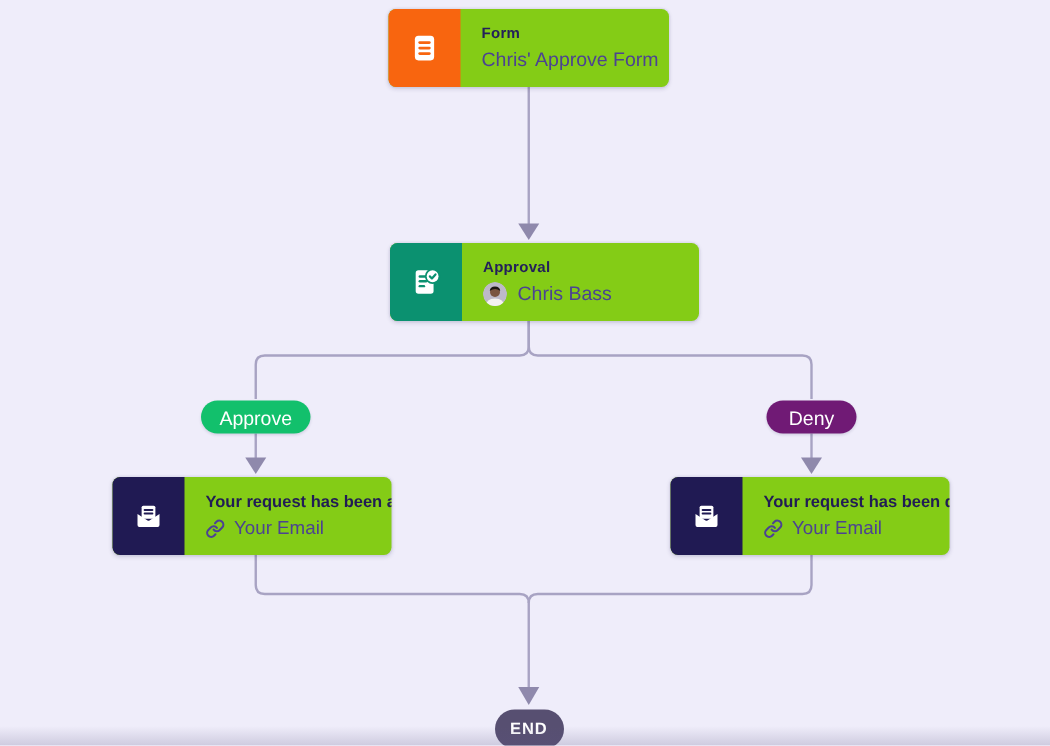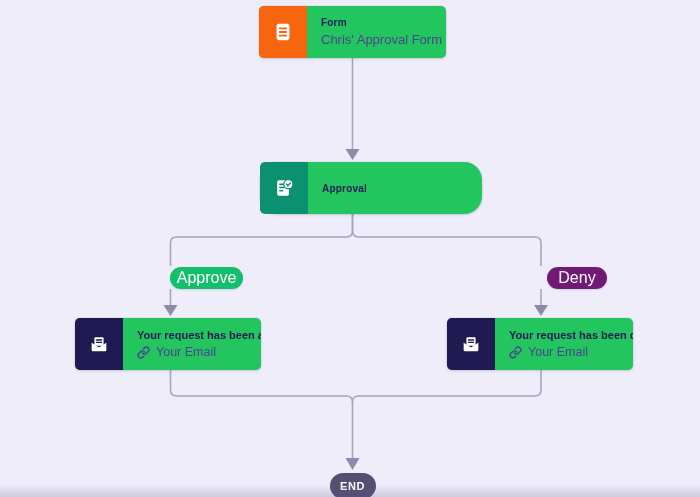--- a/index.html
+++ b/index.html
@@ -9,21 +9,21 @@
     background:var(--bg,#EFEDFA);
     position:relative;
   }
   .canvas{position:absolute;inset:0;}
   .wires{position:absolute;left:0;top:0;pointer-events:none;}
   .wires path{stroke:var(--line-color,#A8A3C3);stroke-width:1.6;fill:none;}
   .wires polygon{fill:var(--arrow-color,#8F89AC);}
 
   .card{
     position:absolute;display:flex;align-items:stretch;
-    background:#22c55e;border-radius:5px;
+    background:#84cc16;border-radius:5px;
     box-shadow:0 1px 3px rgba(32,26,83,.16), 0 0 0 1px rgba(32,26,83,.03);
     cursor:pointer;
   }
   .iconbox{
     width:48px;flex:0 0 48px;border-radius:5px 0 0 5px;
     display:flex;align-items:center;justify-content:center;
   }
   .cardbody{
     flex:1;display:flex;flex-direction:column;justify-content:center;
     padding-left:14px;gap:4px;min-width:0;
@@ -32,23 +32,22 @@
   .node-title{font-size:13px;color:#4C4392;white-space:nowrap;overflow:hidden;}
   .email-title{font-size:11px;font-weight:700;color:#211C55;white-space:nowrap;overflow:hidden;}
   .person-row{display:flex;align-items:center;gap:7px;}
   .person-name{font-size:13px;color:#4C4392;}
   .link-row{display:flex;align-items:flex-end;gap:6px;}
   .link-label{font-size:12.5px;color:#4C4392;}
   .avatar{width:16px;height:16px;border-radius:50%;overflow:hidden;flex:0 0 16px;}
 
   .pill{
     position:absolute;display:flex;align-items:center;justify-content:center;
-    border-radius:11px;color:#fff;font-size:16px;cursor:pointer;
+    border-radius:11px;color:#fff;font-size:13px;cursor:pointer;
     box-shadow:0 1px 2px rgba(32,26,83,.15);
-    margin-left:36px;
   }
   .end-pill{
     position:absolute;display:flex;align-items:center;justify-content:center;
     border-radius:13px;color:#fff;font-size:11px;font-weight:700;letter-spacing:.6px;
   }
   .bottom-fade{
     position:absolute;left:0;right:0;bottom:0;height:13px;
     background:linear-gradient(to bottom,rgba(90,82,128,0),rgba(90,82,128,.22));
     pointer-events:none;
   }
@@ -81,38 +80,49 @@
     <div class="iconbox" style="background-color: rgb(248, 101, 15);">
       <svg width="22" height="22" viewBox="0 0 24 24">
         <rect x="5" y="3" width="14" height="18" rx="2.6" fill="#ffffff"></rect>
         <line x1="8.5" y1="8" x2="15.5" y2="8" stroke-width="2" stroke-linecap="round" stroke="#F8650F"></line>
         <line x1="8.5" y1="12" x2="15.5" y2="12" stroke-width="2" stroke-linecap="round" stroke="#F8650F"></line>
         <line x1="8.5" y1="16" x2="15.5" y2="16" stroke-width="2" stroke-linecap="round" stroke="#F8650F"></line>
       </svg>
     </div>
     <div class="cardbody">
       <div class="type-label">Form</div>
-      <div class="node-title">Chris' Approval Form</div>
+      <div class="node-title">Chris' Approve Form</div>
     </div>
   </div>
 
-  <div class="card" style="left:260px;top:162px;width:222px;height:52px;border-radius:18px;">
+  <div class="card" style="left:260px;top:162px;width:206px;height:52px;">
     <div class="iconbox" style="background-color: rgb(11, 145, 112);">
       <svg width="22" height="22" viewBox="0 0 24 24">
         <rect x="4.5" y="3.5" width="13" height="17" rx="2" fill="#ffffff"></rect>
         <line x1="7.5" y1="8" x2="13.5" y2="8" stroke-width="1.8" stroke-linecap="round" stroke="#0B9170"></line>
         <line x1="7.5" y1="11.5" x2="12" y2="11.5" stroke-width="1.8" stroke-linecap="round" stroke="#0B9170"></line>
         <line x1="7.5" y1="15" x2="10.5" y2="15" stroke-width="1.8" stroke-linecap="round" stroke="#0B9170"></line>
         <circle cx="16.8" cy="7.8" r="5.6" fill="#0B9170"></circle>
         <circle cx="16.8" cy="7.8" r="4.3" fill="#ffffff"></circle>
         <path d="M14.8 7.9 L16.3 9.4 L18.9 6.5" fill="none" stroke-width="1.6" stroke-linecap="round" stroke-linejoin="round" stroke="#0B9170"></path>
       </svg>
     </div>
     <div class="cardbody">
       <div class="type-label">Approval</div>
+      <div class="person-row">
+        <span class="avatar">
+          <svg width="16" height="16" viewBox="0 0 24 24">
+            <circle cx="12" cy="12" r="12" fill="#BDB9C9"></circle>
+            <path d="M3 24 Q3 16.5 12 16.5 Q21 16.5 21 24 Z" fill="#F4F2F0"></path>
+            <circle cx="12" cy="10" r="5" fill="#7A5440"></circle>
+            <path d="M6.8 9 Q7 4.4 12 4.4 Q17 4.4 17.2 9 Q14.5 6.8 12 6.9 Q9.5 7 6.8 9 Z" fill="#1E1713"></path>
+          </svg>
+        </span>
+        <span class="person-name">Chris Bass</span>
+      </div>
     </div>
   </div>
 
   <div class="pill" style="left: 134px; top: 267px; width: 73px; height: 22px; background-color: rgb(18, 192, 108);">
     <span>Approve</span>
   </div>
 
   <div class="pill" style="left: 511px; top: 267px; width: 60px; height: 22px; background-color: #701a75;">
     <span>Deny</span>
   </div>

